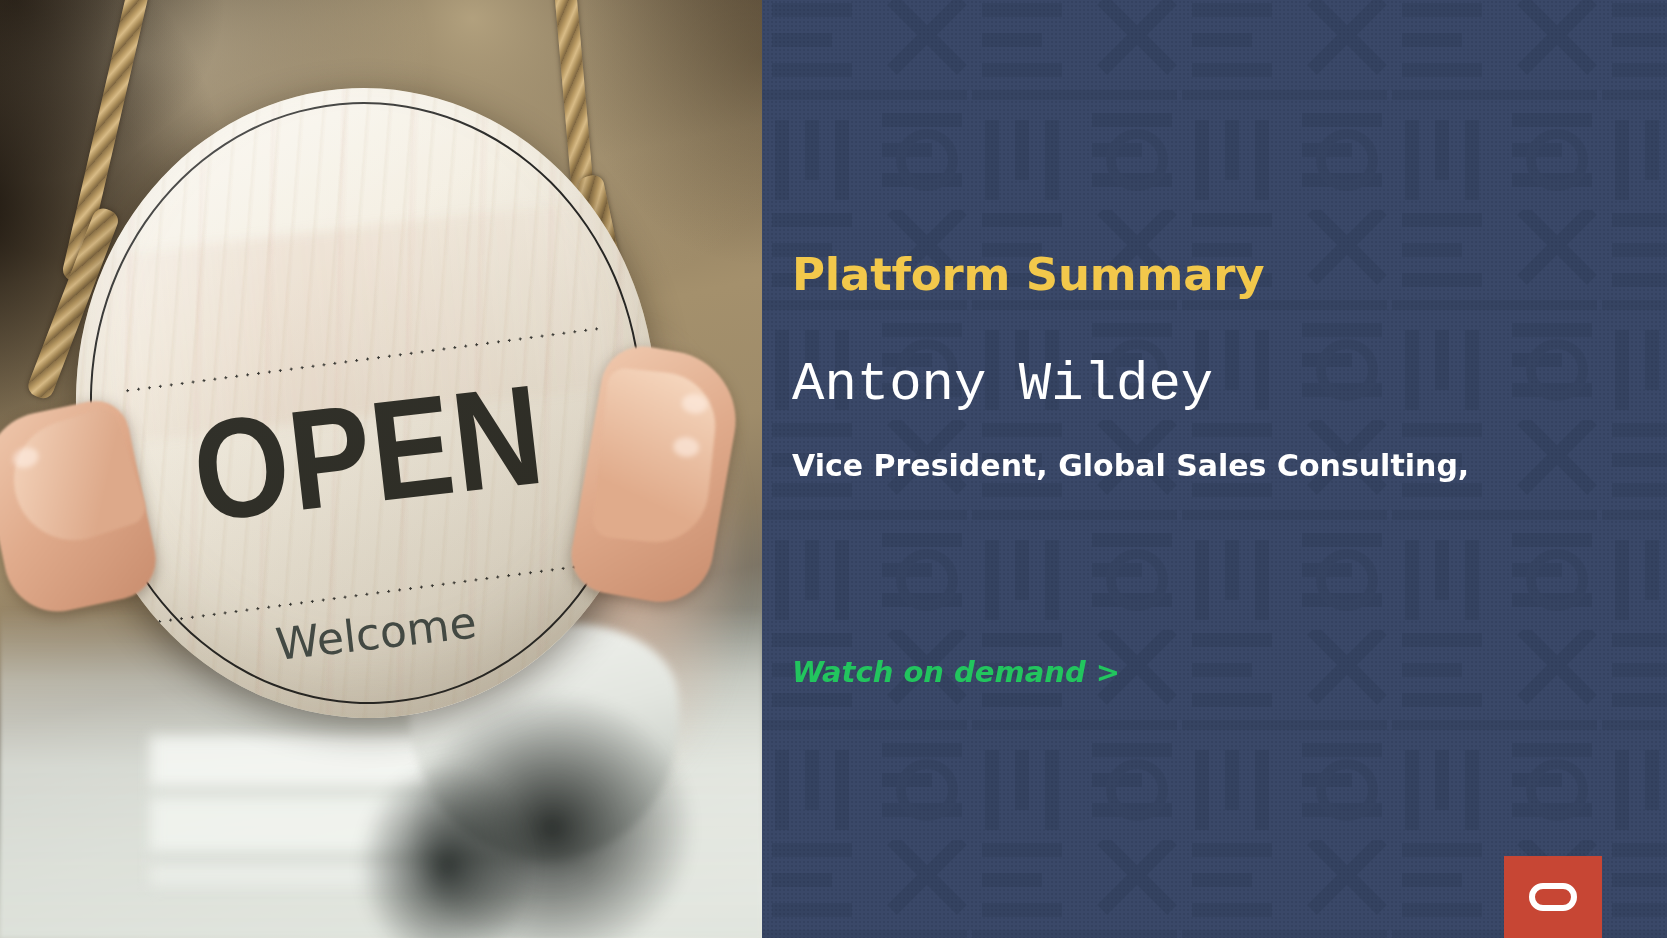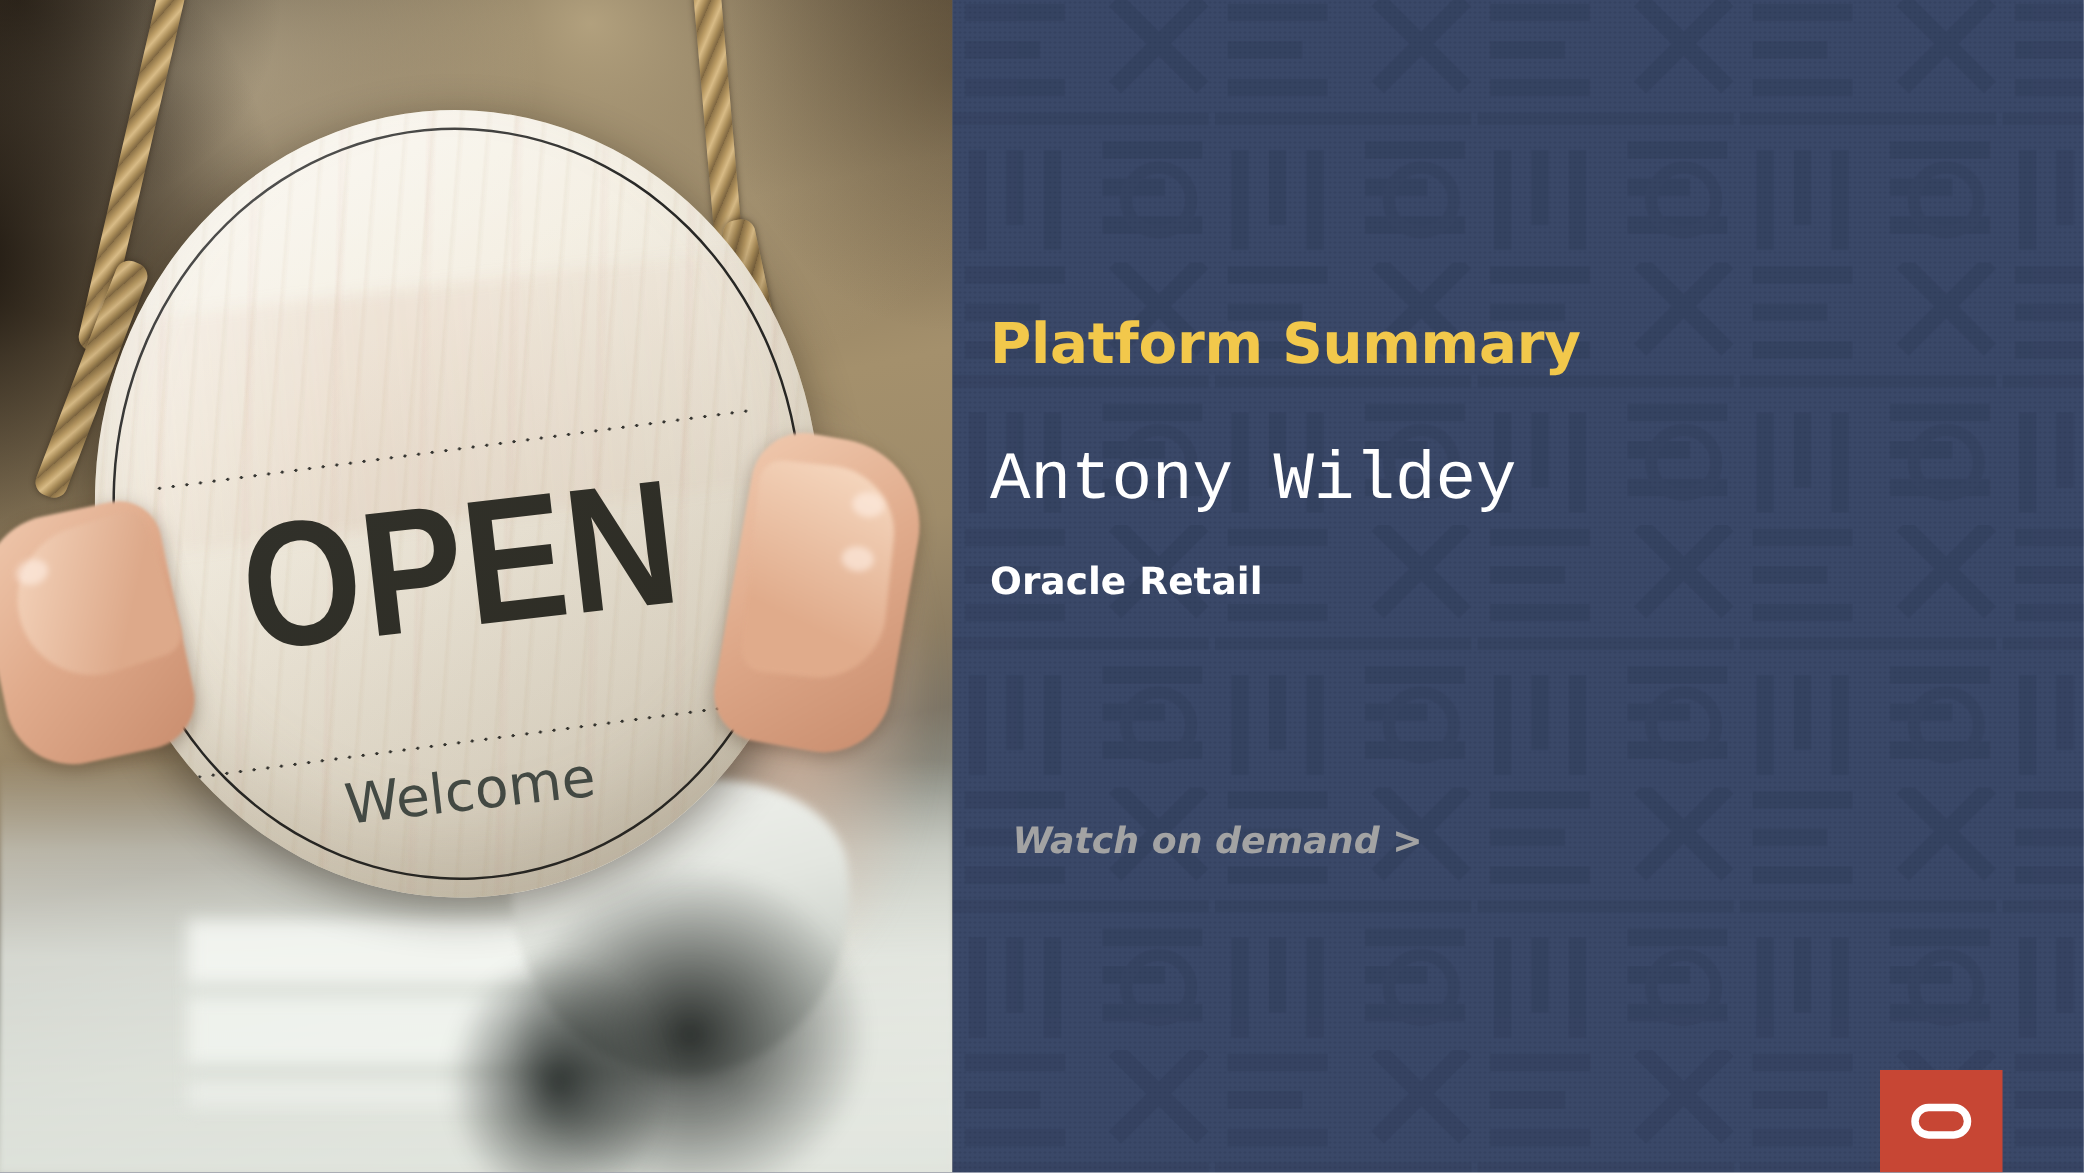--- a/index.html
+++ b/index.html
@@ -339,25 +339,24 @@
     line-height: 1.48;
     color: #ffffff;
     font-family: "DejaVu Sans", sans-serif;
   }
   .cta {
     position: absolute;
     left: 0; top: 655px;
     font-size: 29px;
     font-weight: 700;
     font-style: italic;
-    color: #a3a3a3;
+    color: #22c55e;
     text-decoration: none;
     font-family: "DejaVu Sans", sans-serif;
     cursor: pointer;
-    margin-left: 18px;
   }
 
   
   .oracle-logo {
     position: absolute;
     left: 1504px; top: 856px;
     width: 98px; height: 82px;
     background: #c74634;
     display: flex;
     align-items: center;
@@ -433,21 +432,21 @@
         </defs>
         <rect width="905" height="938" fill="url(#geo)"></rect>
       </svg>
     </div>
     <div class="dot-tex"></div>
 
     <div class="info-content">
       <div class="kicker">Platform Summary</div>
       <div class="speaker-name">Antony Wildey</div>
       <div class="speaker-title">
-        <div>Oracle Retail</div>
+        <div>Vice President, Global Sales Consulting,</div>
       </div>
       <a class="cta" href="#">Watch on demand &gt;</a>
     </div>
   </div>
 
   <div class="oracle-logo">
     <div class="oracle-o"></div>
   </div>
 
 </div>

